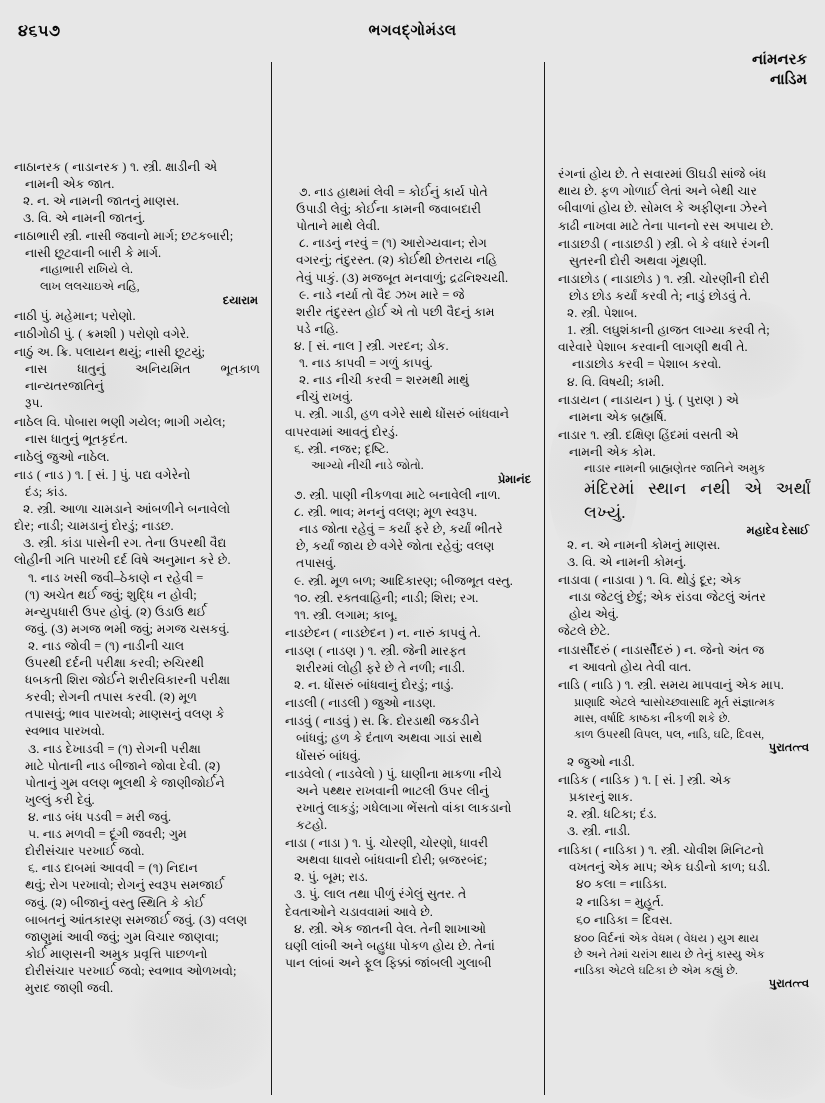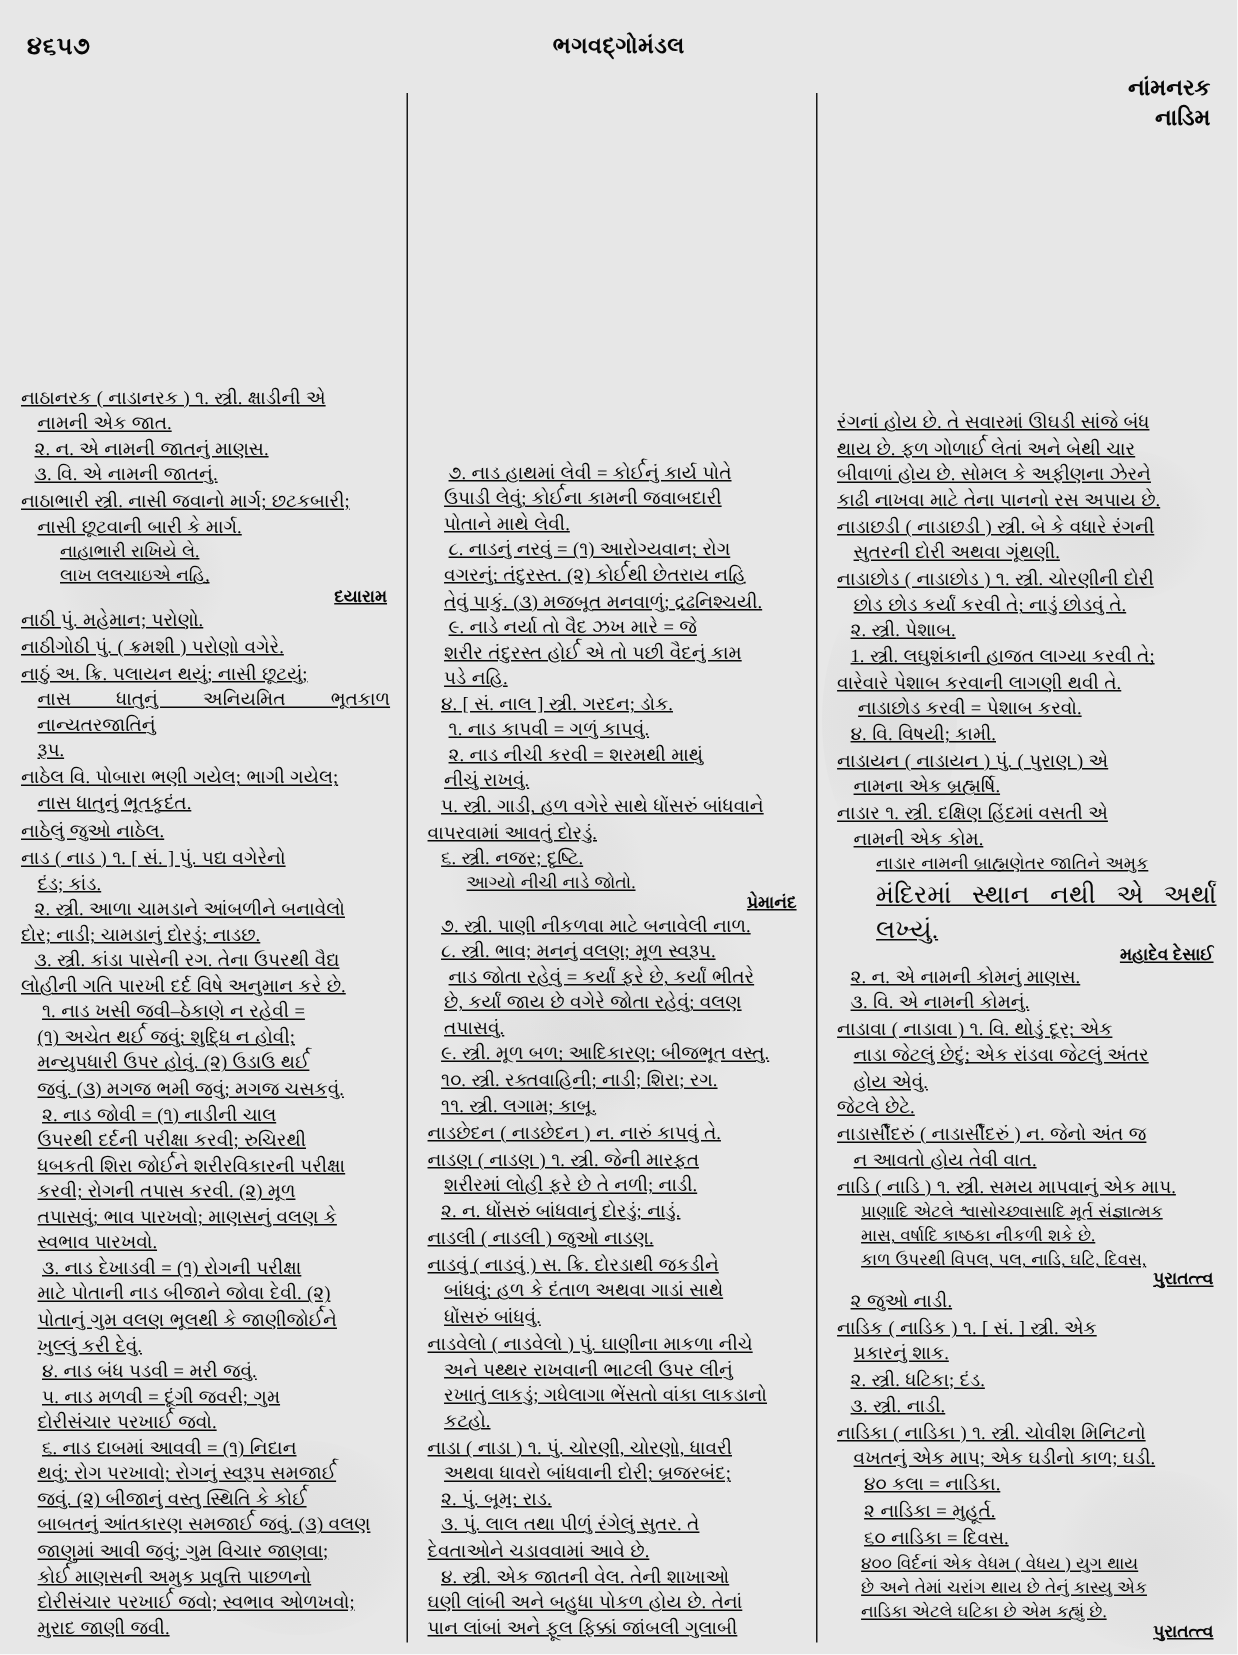--- a/index.html
+++ b/index.html
@@ -78,22 +78,21 @@
   .head-right div { display: block; }
 
   
   .columns {
     position: absolute;
     top: 62px;
     left: 14px;
     right: 14px;
     bottom: 8px;
     display: flex;
-    align-items: flex-end;
-    text-decoration: underline;
+    align-items: center;
   }
   .col {
     position: relative;
     box-sizing: border-box;
   }
   .col-1 { width: 258px; padding-right: 10px; }
   .col-2 { width: 272px; padding-left: 12px; padding-right: 10px; }
   .col-3 { width: 267px; padding-left: 12px; }
   .rule {
     width: 0;

